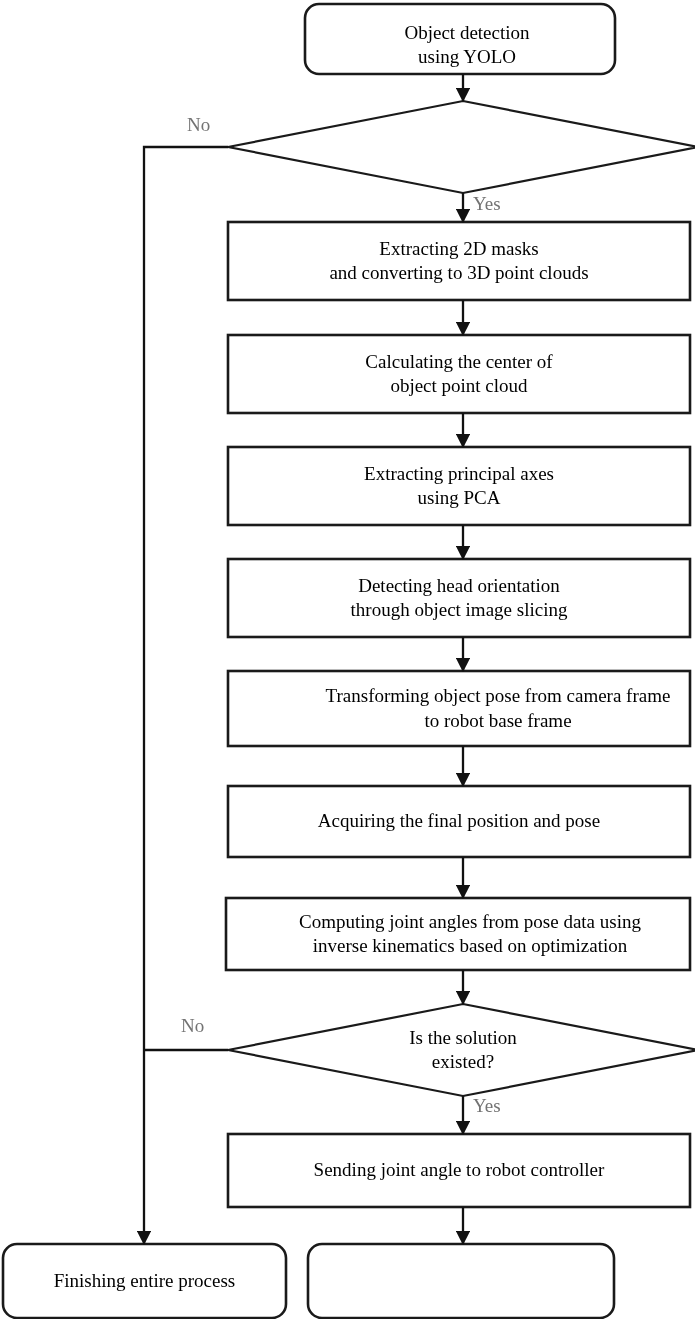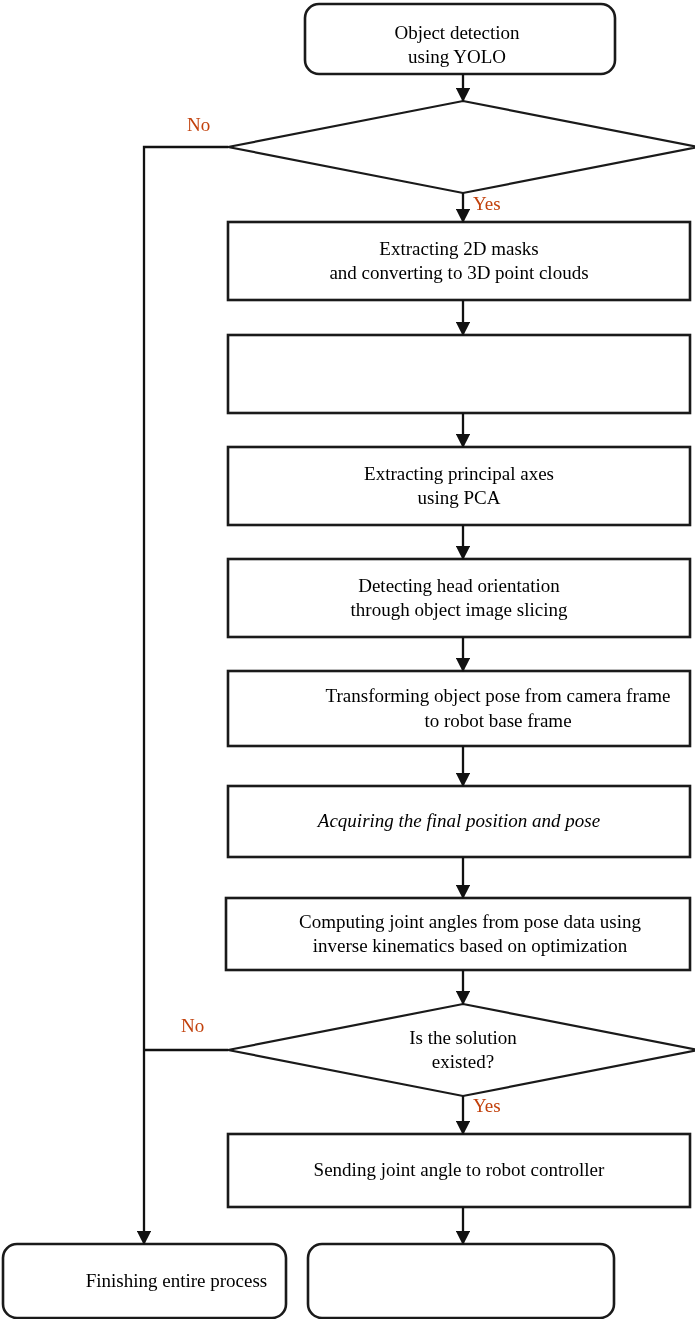--- a/index.html
+++ b/index.html
@@ -30,21 +30,21 @@
     text-align: center;
     color: #000000;
     font-family: "Liberation Serif", "DejaVu Serif", serif;
     font-size: 19px;
     line-height: 1.28;
     white-space: pre-line;
     pointer-events: none;
   }
   .edge-label {
     position: absolute;
-    color: #c2410c;
+    color: #737373;
     font-family: "Liberation Serif", "DejaVu Serif", serif;
     font-size: 19px;
     line-height: 1;
     white-space: nowrap;
   }
   .shape-hit {
     position: absolute;
     background: transparent;
   }
 </style>
@@ -85,48 +85,50 @@
         <path d="M 463 746 L 463 786" marker-end="url(#arrow)"></path>
         <path d="M 463 857 L 463 898" marker-end="url(#arrow)"></path>
         <path d="M 463 970 L 463 1004" marker-end="url(#arrow)"></path>
         <path d="M 463 1096 L 463 1134" marker-end="url(#arrow)"></path>
         <path d="M 463 1207 L 463 1244" marker-end="url(#arrow)"></path>
         <path d="M 228 147 L 144 147 L 144 1244" marker-end="url(#arrow)"></path>
         <path d="M 228 1050 L 144 1050"></path>
       </g>
   </svg>
 
-  <div class="node-label" style="left:288px; top:4px; width:310px; height:82px;padding-left:14px;">Object detection
+  <div class="node-label" style="left:298px; top:4px; width:310px; height:82px;padding-left:14px;">Object detection
 using YOLO</div>
 
 
   <div class="node-label" style="left:228px; top:222px; width:462px; height:78px;">Extracting 2D masks
 and converting to 3D point clouds</div>
 
+  <div class="node-label" style="left:228px; top:335px; width:462px; height:78px;">Calculating the center of
+object point cloud</div>
 
   <div class="node-label" style="left:228px; top:447px; width:462px; height:78px;">Extracting principal axes
 using PCA</div>
 
   <div class="node-label" style="left:228px; top:559px; width:462px; height:78px;">Detecting head orientation
 through object image slicing</div>
 
   <div class="node-label" style="left:228px; top:671px; width:540px; height:75px;">Transforming object pose from camera frame
 to robot base frame</div>
 
-  <div class="node-label" style="left:228px; top:786px; width:462px; height:71px;font-style:italic;">Acquiring the final position and pose</div>
+  <div class="node-label" style="left:228px; top:786px; width:462px; height:71px;">Acquiring the final position and pose</div>
 
   <div class="node-label" style="left:226px; top:898px; width:464px; height:72px;margin-left:12px;">Computing joint angles from pose data using
 inverse kinematics  based on optimization</div>
 
   <div class="node-label" style="left:343px; top:1004px; width:240px; height:92px;text-align:center;">Is the solution
 existed?</div>
 
   <div class="node-label" style="left:228px; top:1134px; width:462px; height:73px;">Sending joint angle to robot controller</div>
 
-  <div class="node-label" style="left:3px; top:1244px; width:283px; height:74px;padding-left:32px;">Finishing entire process</div>
+  <div class="node-label" style="left:3px; top:1244px; width:283px; height:74px;">Finishing entire process</div>
 
 
   <div class="edge-label" style="left:187px; top:115px;">No</div>
   <div class="edge-label" style="left:473px; top:194px;">Yes</div>
   <div class="edge-label" style="left:181px; top:1016px;">No</div>
   <div class="edge-label" style="left:473px; top:1096px;">Yes</div>
 
   <div class="shape-hit" style="left:305px; top:4px; width:310px; height:70px;"></div>
   <div class="shape-hit" style="left:240px; top:101px; width:455px; height:92px;"></div>
   <div class="shape-hit" style="left:228px; top:222px; width:462px; height:78px;"></div>

